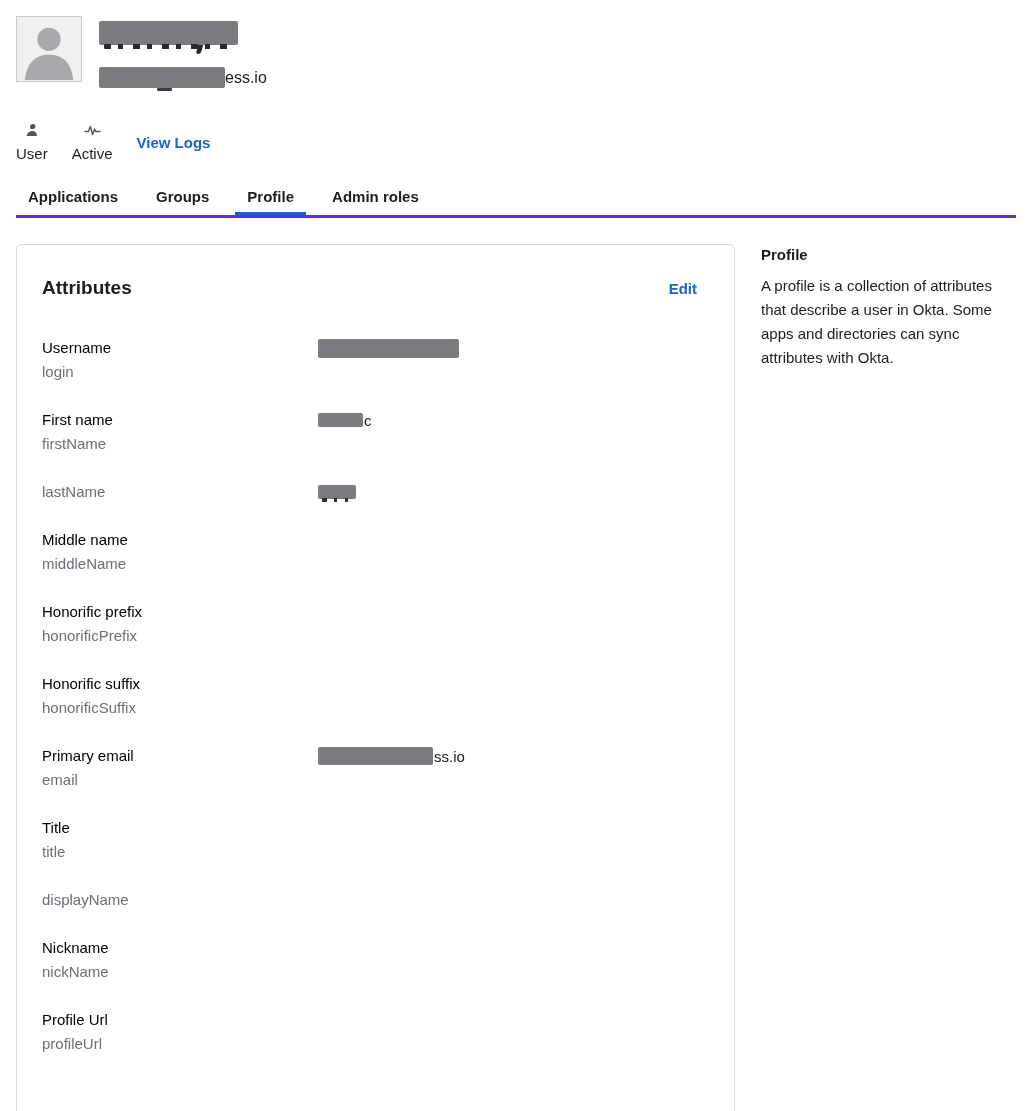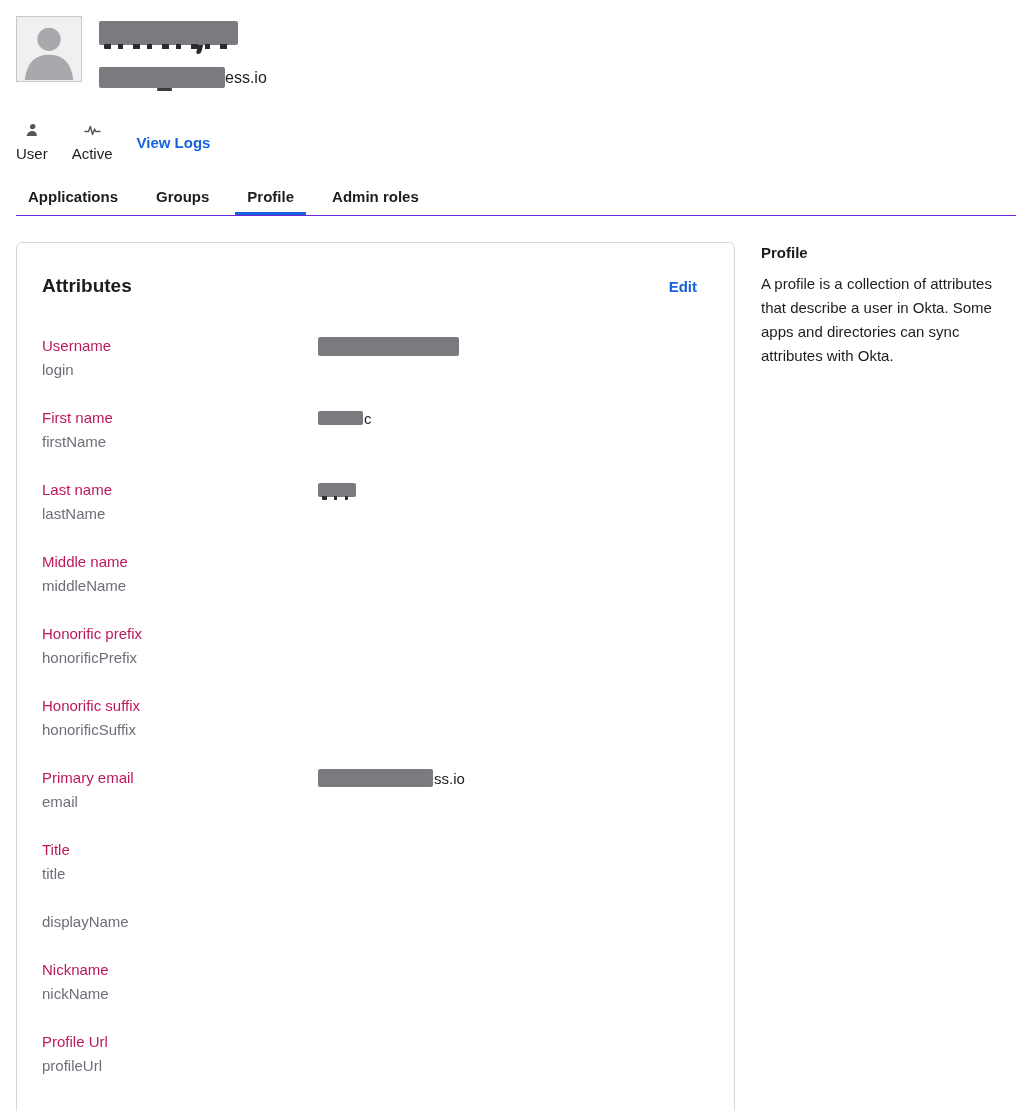--- a/index.html
+++ b/index.html
@@ -47,42 +47,42 @@
     background:#3a3a40; border-radius:1px;
   }
 
   
   .meta-row { display:flex; align-items:center; margin:45px 0 0 16px; height:18px; }
   .meta-item { display:inline-flex; align-items:center; gap:7px; font-size:15px; font-weight:500; margin-right:24px;flex-direction:column; }
   .meta-item svg { display:block; }
   .view-logs { font-size:15px; font-weight:700; color:var(--accent); text-decoration:none; cursor:pointer; }
 
   
-  .tabs { display:flex; gap:14px; margin:37px 16px 0 16px; border-bottom:1px solid #6d28d9; }
+  .tabs { display:flex; gap:14px; margin:37px 16px 0 16px; border-bottom:3px solid #6d28d9; }
   .tab {
     background:none; border:none; font-family:inherit; cursor:pointer;
     font-size:15px; font-weight:700; color:#1d1d21;
     padding:0 12px 10px 12px;
   }
   .tab.active { box-shadow: inset 0 -3px 0 0 var(--accent); }
 
   
   .content { display:flex; gap:26px; margin:26px 16px 0 16px; align-items:flex-start; }
   .card {
     width:719px; min-width:719px; height:920px; overflow:hidden;
     border:1px solid #d7d7dc; border-radius:6px; background:#fff;
     padding:32px 37px 24px 25px;
   }
   .card-head { display:flex; justify-content:space-between; align-items:baseline; }
   .card-title { margin:0; font-size:19px; font-weight:700; color:#1d1d21; }
   .edit-link { font-size:15px; font-weight:700; color:var(--accent); text-decoration:none; cursor:pointer; }
 
   .rows { margin-top:37px; }
   .field-row { display:grid; grid-template-columns:276px 1fr; align-items:start; margin-bottom:24px; }
-  .field-label { font-size:15px; line-height:24px; color:#be185d; }
+  .field-label { font-size:15px; line-height:24px; color:#000000; }
   .field-key   { font-size:15px; line-height:24px; color:#6e6e78; }
   .field-value { min-height:24px; display:flex; align-items:center; font-size:15px; color:#1d1d21; }
   .field-value .tail { margin-left:1px; }
 
   
   .side { width:258px; padding-top:2px; }
   .side-title { margin:0; font-size:15px; font-weight:700; color:#1d1d21; }
   .side-desc { margin:11px 0 0 0; font-size:15px; line-height:24px; color:#1d1d21; }
 </style>
 </head>
@@ -153,21 +153,20 @@
             <div class="field-label">First name</div>
             <div class="field-key">firstName</div>
           </div>
           <div class="field-value">
             <span class="redact" style="width: 45px; height: 14px;"></span>
             <span class="tail">c</span>
           </div>
         </div>
         <div class="field-row">
           <div>
-            <div class="field-label">Last name</div>
             <div class="field-key">lastName</div>
           </div>
           <div class="field-value">
             <span class="redact peek" style="width: 38px; height: 14px;"></span>
           </div>
         </div>
         <div class="field-row">
           <div>
             <div class="field-label">Middle name</div>
             <div class="field-key">middleName</div>

